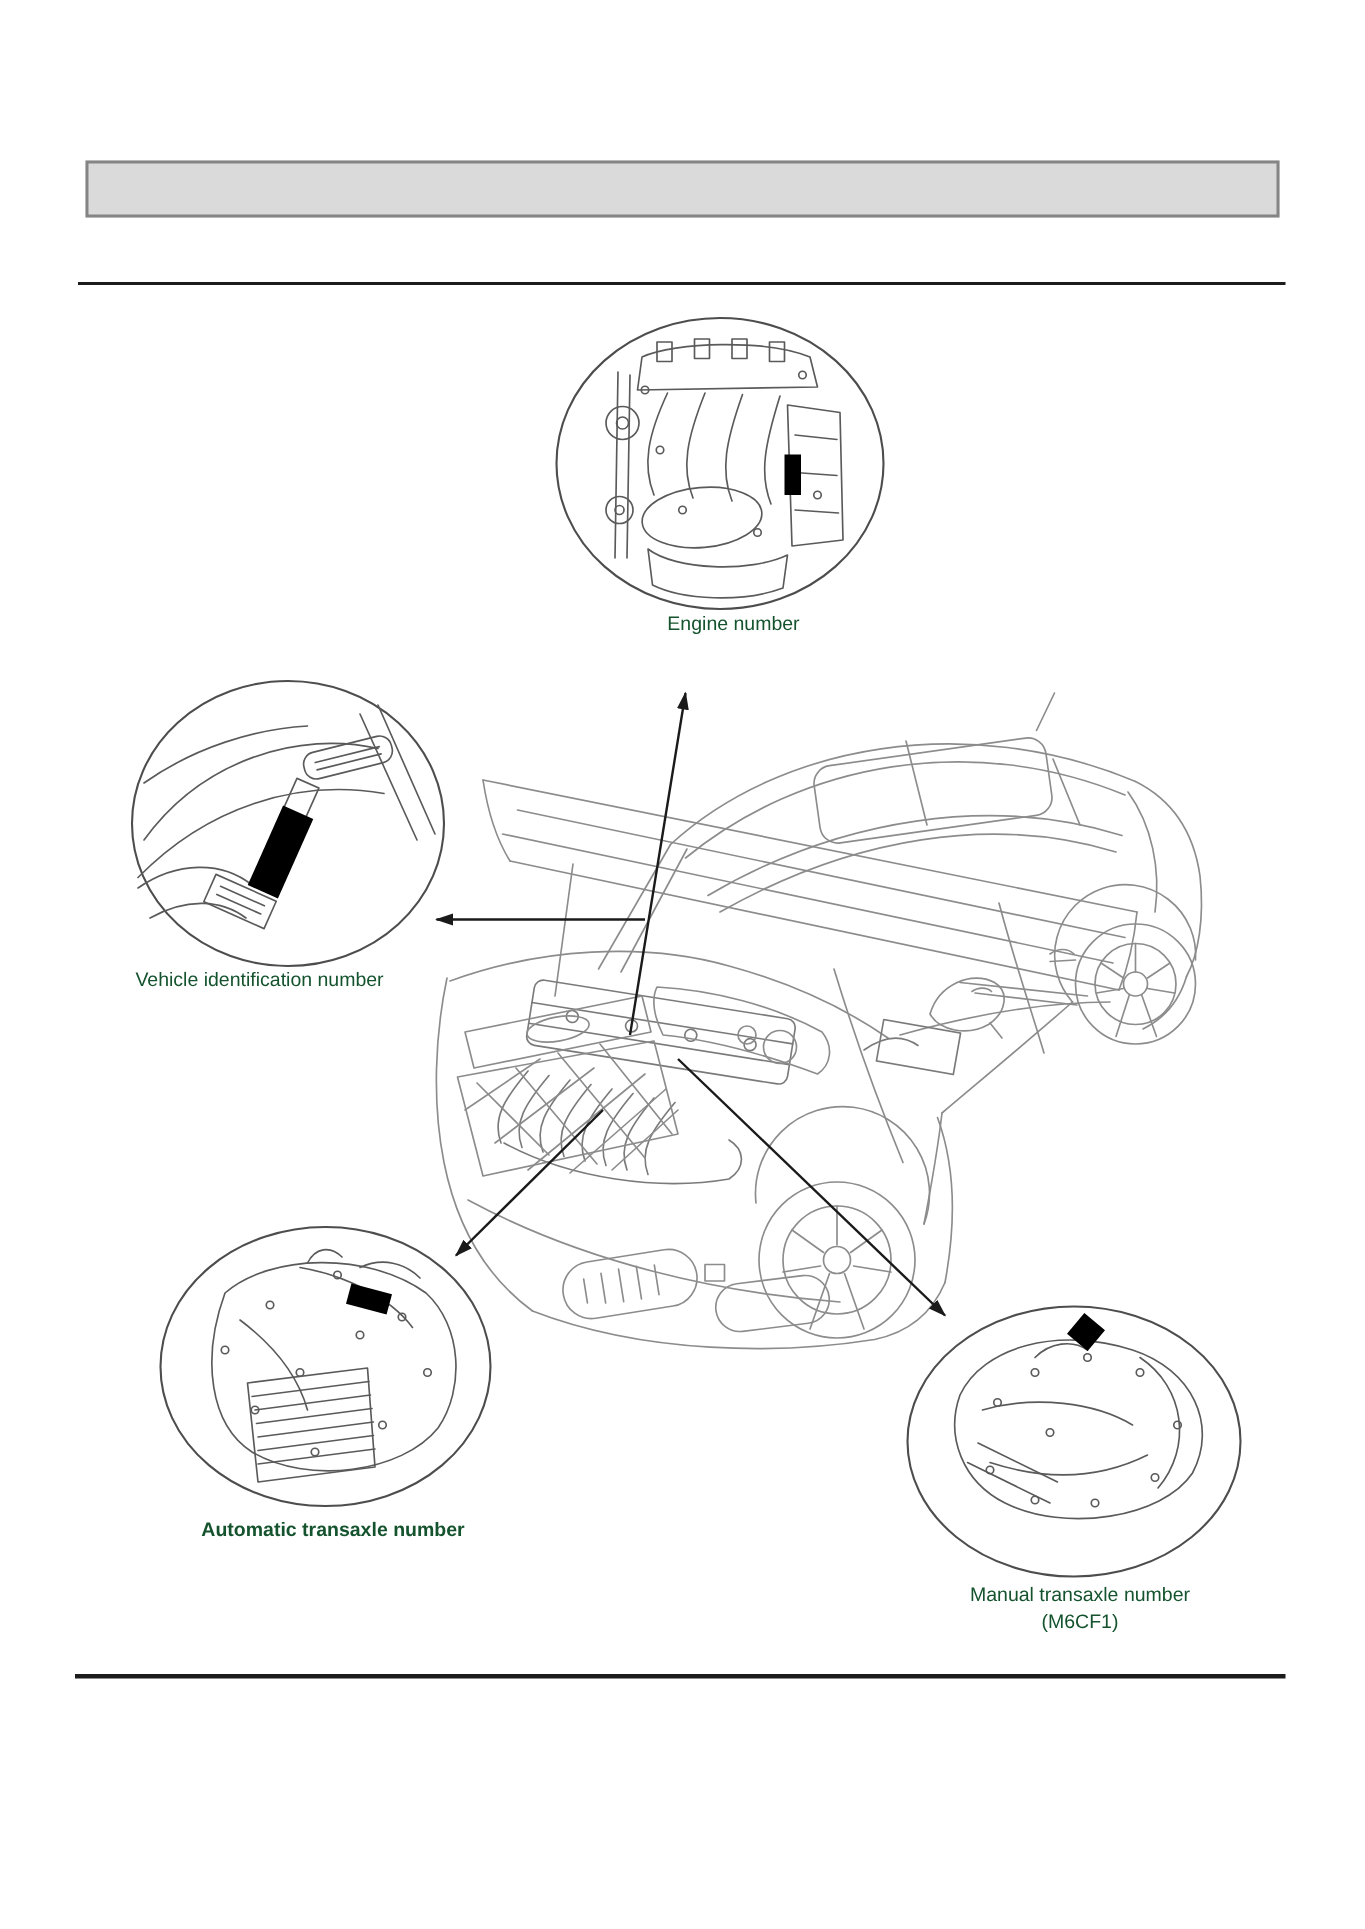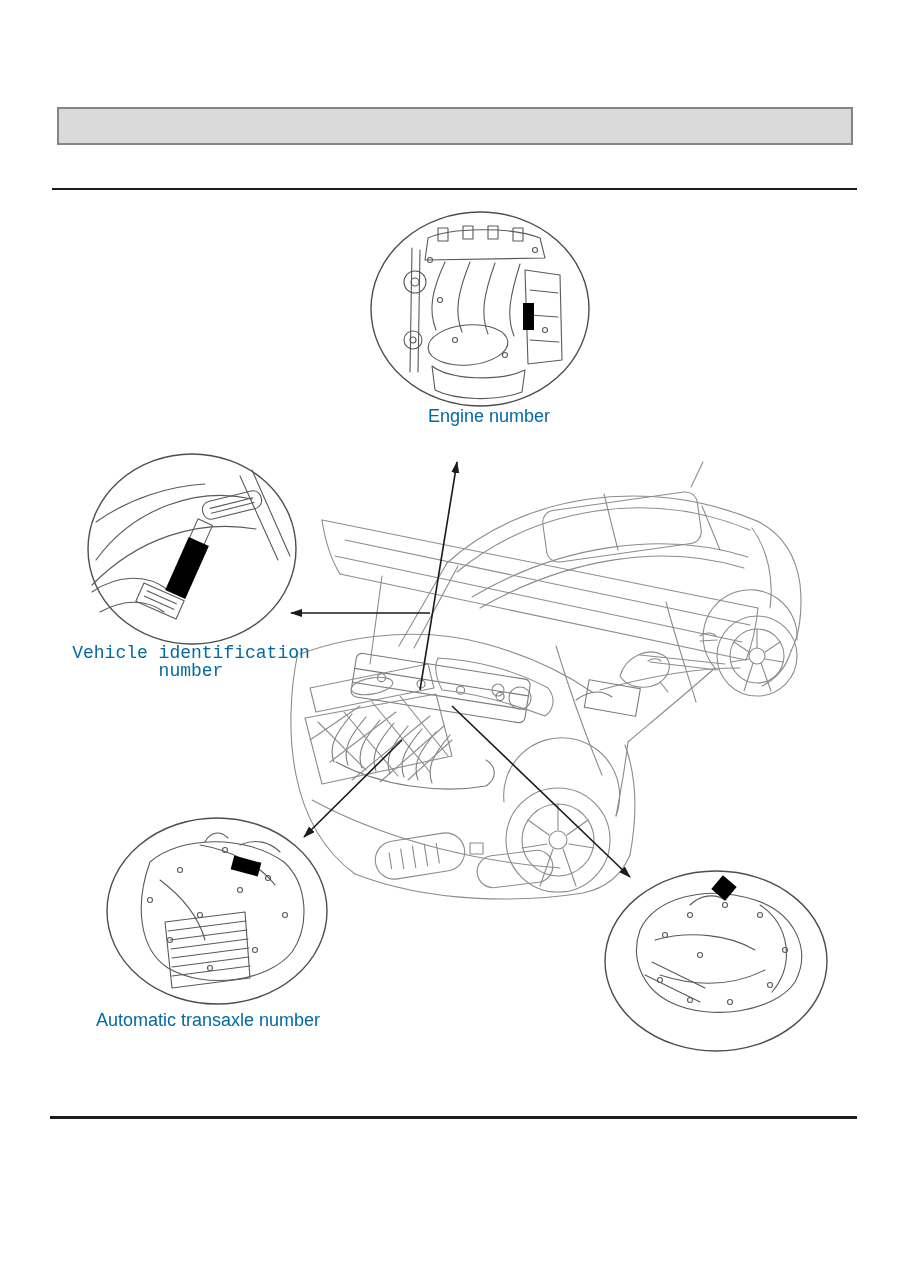--- a/index.html
+++ b/index.html
@@ -9,26 +9,26 @@
   }
   .header-bar{
     position:absolute;left:57px;top:107px;width:792px;height:34px;
     background:#dadada;border:2px solid #858585;
   }
   .rule{position:absolute;background:#1c1c1c;}
   .rule-top{left:52px;top:188px;width:805px;height:2px;}
   .rule-bottom{left:50px;top:1116px;width:807px;height:3px;}
   .diagram-svg{position:absolute;left:0;top:0;width:910px;height:1286px;}
   .label{
-    position:absolute;font-size:18px;line-height:18px;text-align:center;color:#0369a1;
+    position:absolute;font-size:13px;line-height:18px;text-align:center;color:#14532d;
   }
   .label div:empty{display:none;}
   .label-engine{left:339px;top:407px;width:300px;}
-  .label-vin{left:41px;top:644px;width:300px;font-family:Liberation Mono, monospace;}
-  .label-auto{left:58px;top:1011px;width:300px;}
+  .label-vin{left:23px;top:644px;width:300px;}
+  .label-auto{left:72px;top:1011px;width:300px;font-weight:bold;}
   .label-manual{left:570px;top:1054px;width:300px;}
 </style>
 </head>
 <body>
 
 <div class="page">
 
   <div class="header-bar">
     <div></div>
   </div>
@@ -280,15 +280,19 @@
 
   <div class="label label-vin">
     <div>Vehicle identification number</div>
 
   </div>
 
   <div class="label label-auto">
     <div>Automatic transaxle number</div>
   </div>
 
+  <div class="label label-manual">
+    <div>Manual transaxle number</div>
+    <div>(M6CF1)</div>
+  </div>
 
   <div class="rule rule-bottom"></div>
 </div>
 
 </body></html>

